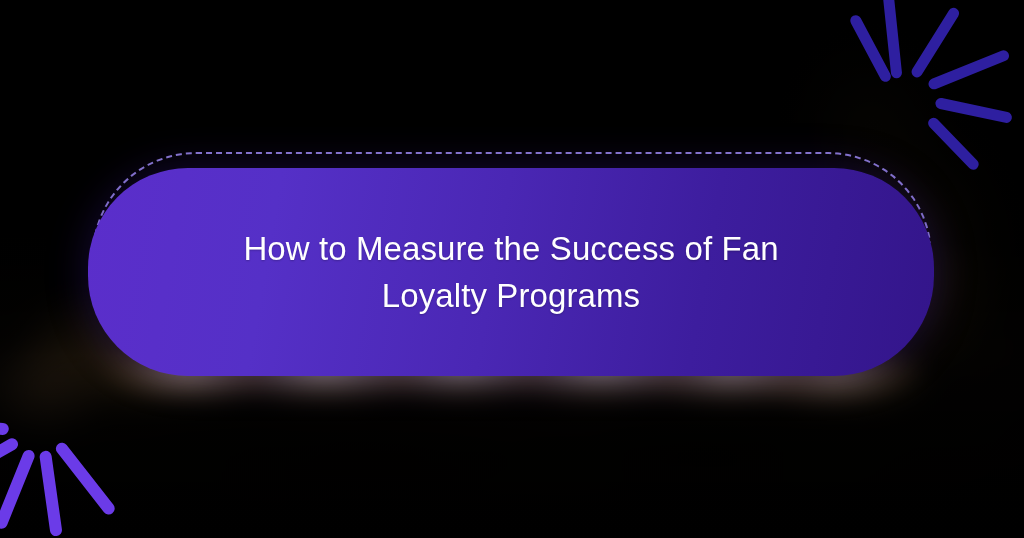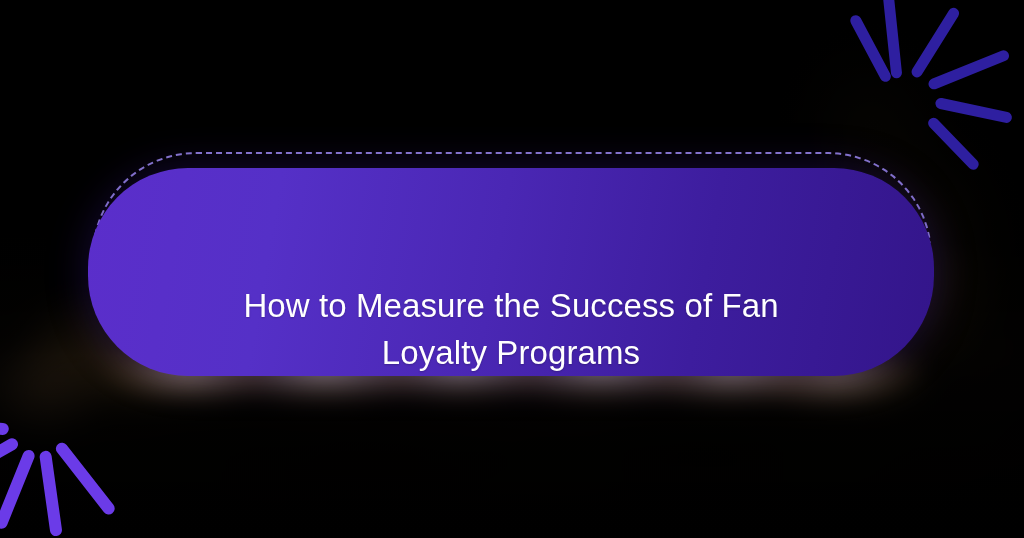--- a/index.html
+++ b/index.html
@@ -95,21 +95,21 @@
 
   .card {
     position: absolute;
     left: 88px;
     top: 168px;
     width: 846px;
     height: 208px;
     border-radius: 100px;
     background: linear-gradient(100deg, #5b2ecb 0%, #5530c7 22%, #4a27b4 48%, #3d1d9e 72%, #33158a 100%);
     display: flex;
-    align-items: flex-end;
+    align-items: center;
     justify-content: center;
     box-shadow: 0 0 40px rgba(60,25,150,0.35);
   }
 
   .card-title {
     margin: 0;
     width: 640px;
     text-align: center;
     color: #ffffff;
     font-size: 33px;

